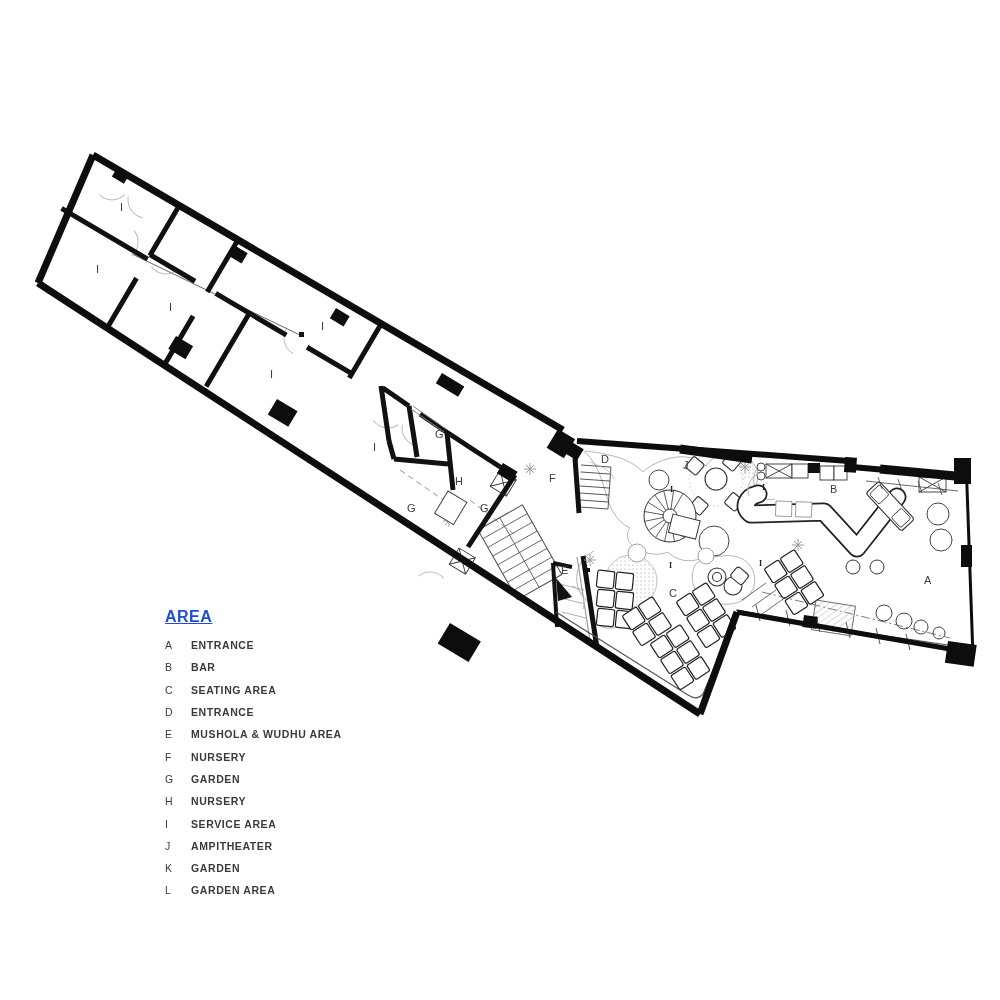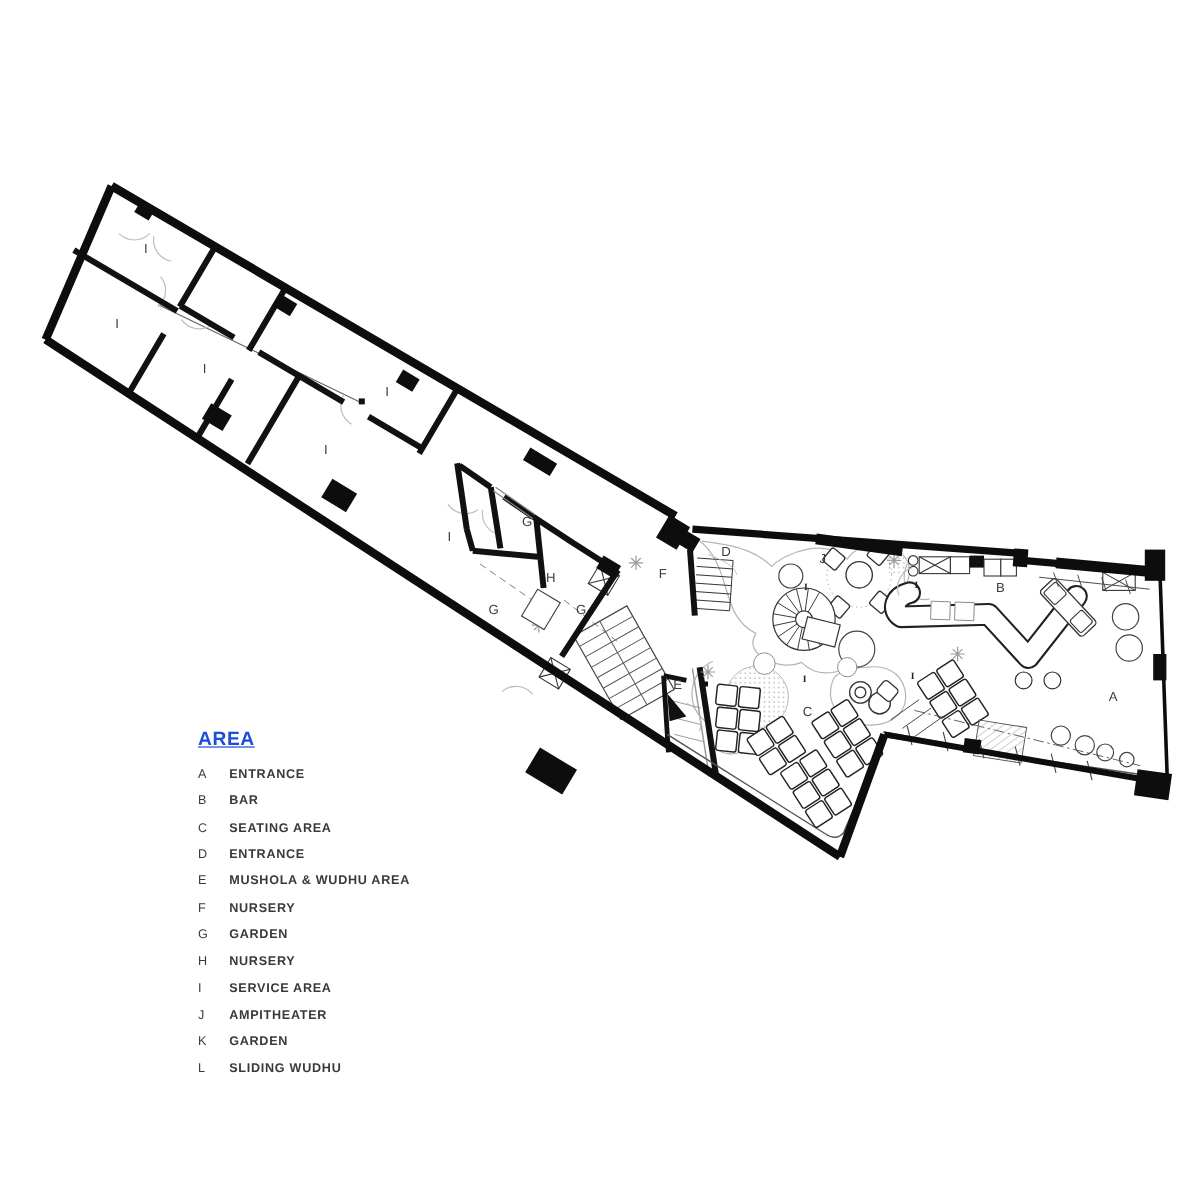--- a/index.html
+++ b/index.html
@@ -364,17 +364,17 @@
     <span class="v">AMPITHEATER</span>
   </div>
 
   <div class="legend-row">
     <span class="k">K</span>
     <span class="v">GARDEN</span>
   </div>
 
   <div class="legend-row">
     <span class="k">L</span>
-    <span class="v">SLIDING WUDHU</span>
+    <span class="v">GARDEN AREA</span>
   </div>
 </div>
 </div>
 </div>
 
 </body></html>

